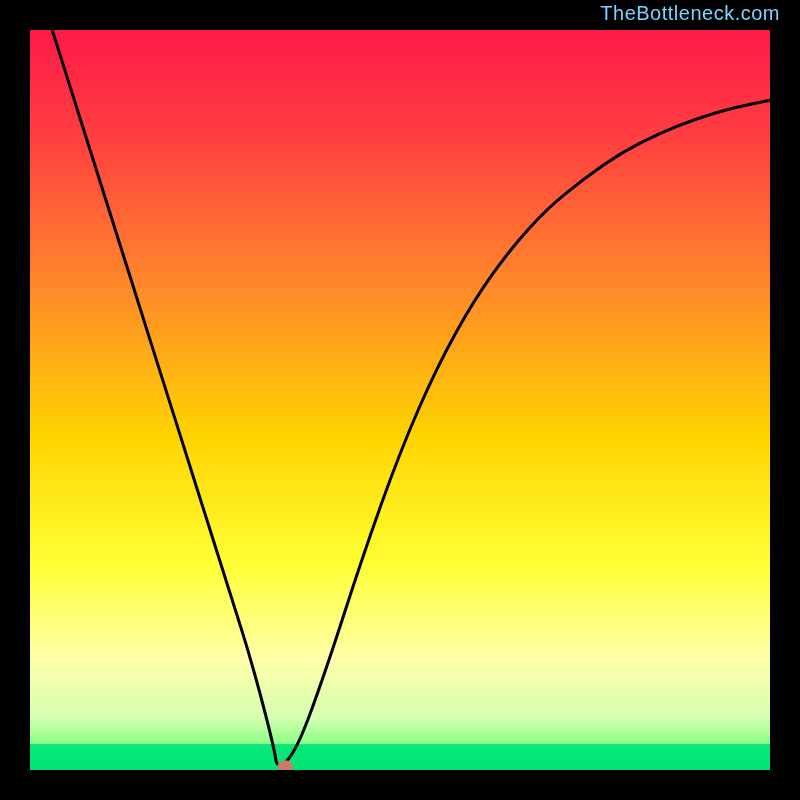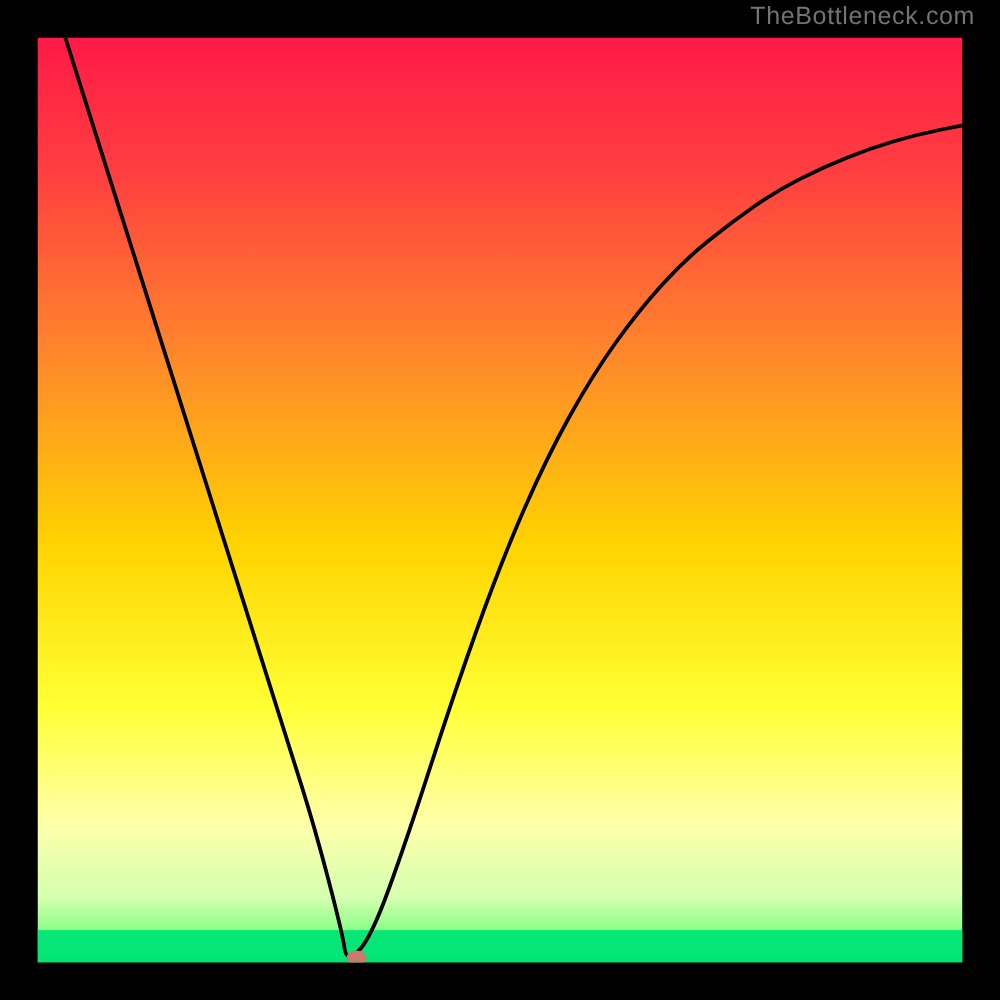--- a/index.html
+++ b/index.html
@@ -9,21 +9,21 @@
     height: 800px;
     background: #000;
     position: relative;
     overflow: hidden;
     font-family: Arial, sans-serif;
   }
   .watermark {
     position: absolute;
     top: 2px;
     right: 20px;
-    color: #737373;
+    color: #7dd3fc;
     font-size: 20px;
     font-weight: 500;
     letter-spacing: 0.5px;
     z-index: 10;
   }
   .plot-area {
     position: absolute;
     left: 30px;
     top: 30px;
     width: 740px;

